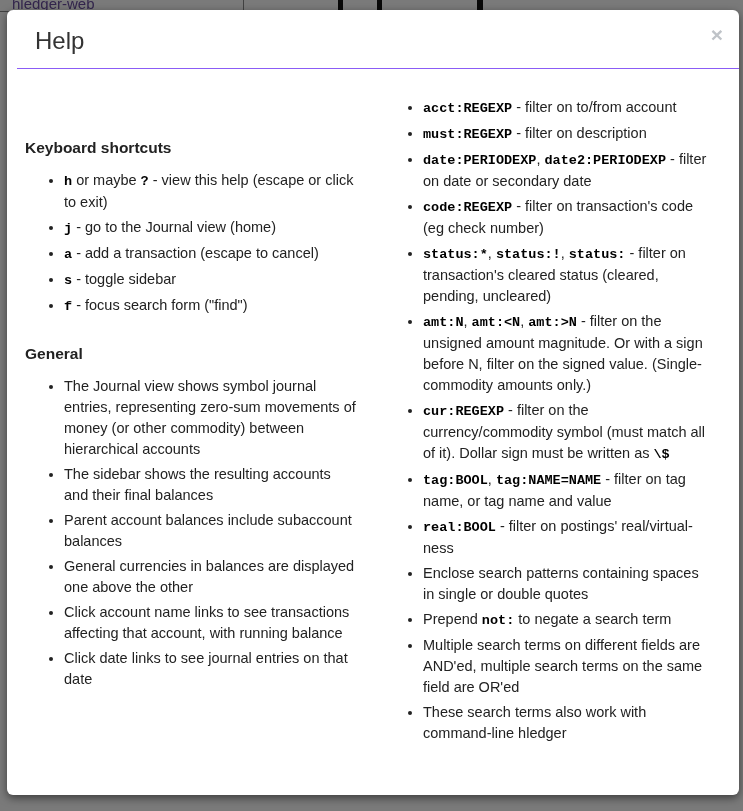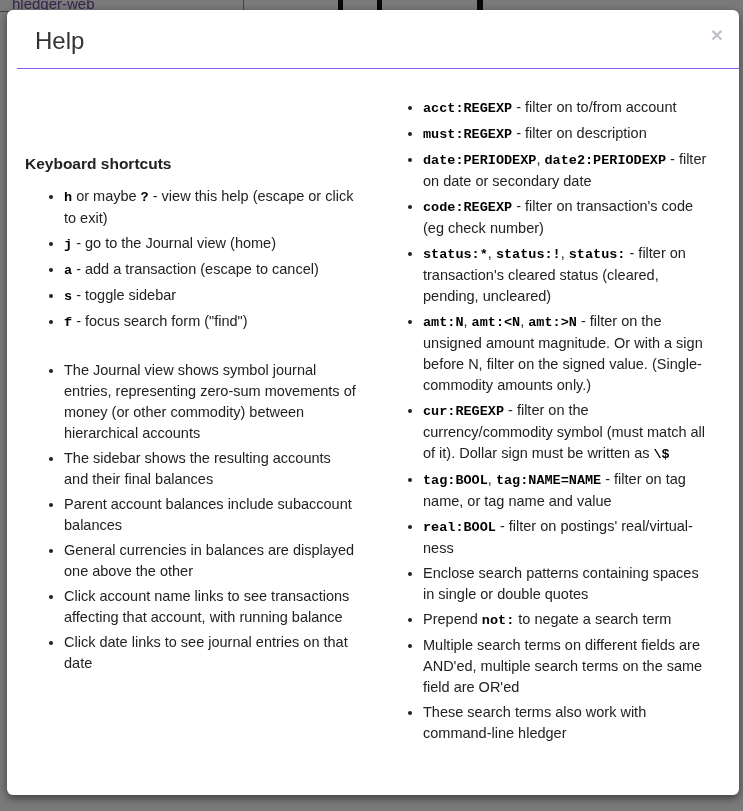--- a/index.html
+++ b/index.html
@@ -72,20 +72,21 @@
   <div class="modal-body">
     <div class="col">
         <div class="sec-heading">Keyboard shortcuts</div>
         <ul>
           <li><code>h</code> or maybe <code>?</code> - view this help (escape or click to exit)</li>
           <li><code>j</code> - go to the Journal view (home)</li>
           <li><code>a</code> - add a transaction (escape to cancel)</li>
           <li><code>s</code> - toggle sidebar</li>
           <li><code>f</code> - focus search form ("find")</li>
         </ul>
+        <div class="sec-heading">General</div>
         <ul>
           <li>The Journal view shows symbol journal entries, representing zero-sum movements of money (or other commodity) between hierarchical accounts</li>
           <li>The sidebar shows the resulting accounts and their final balances</li>
           <li>Parent account balances include subaccount balances</li>
           <li>General currencies in balances are displayed one above the other</li>
           <li>Click account name links to see transactions affecting that account, with running balance</li>
           <li>Click date links to see journal entries on that date</li>
         </ul>
       </div>
     <div class="col col-right">

